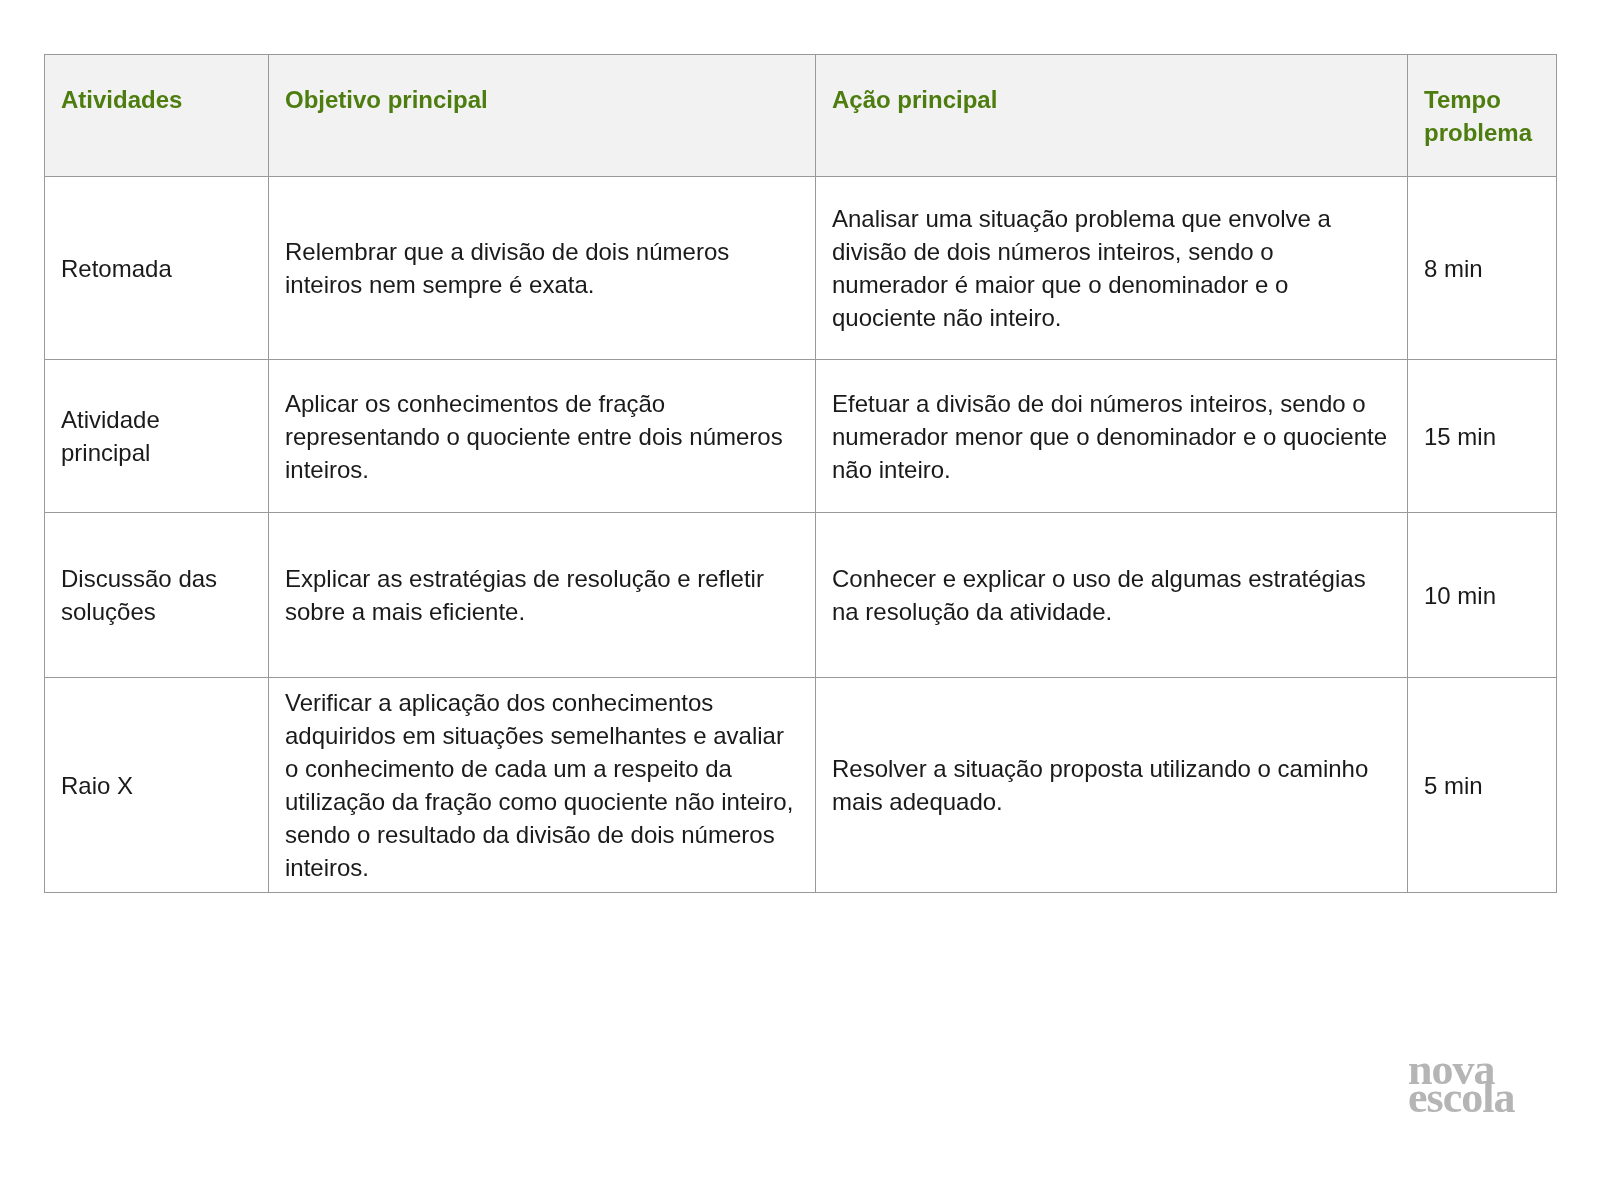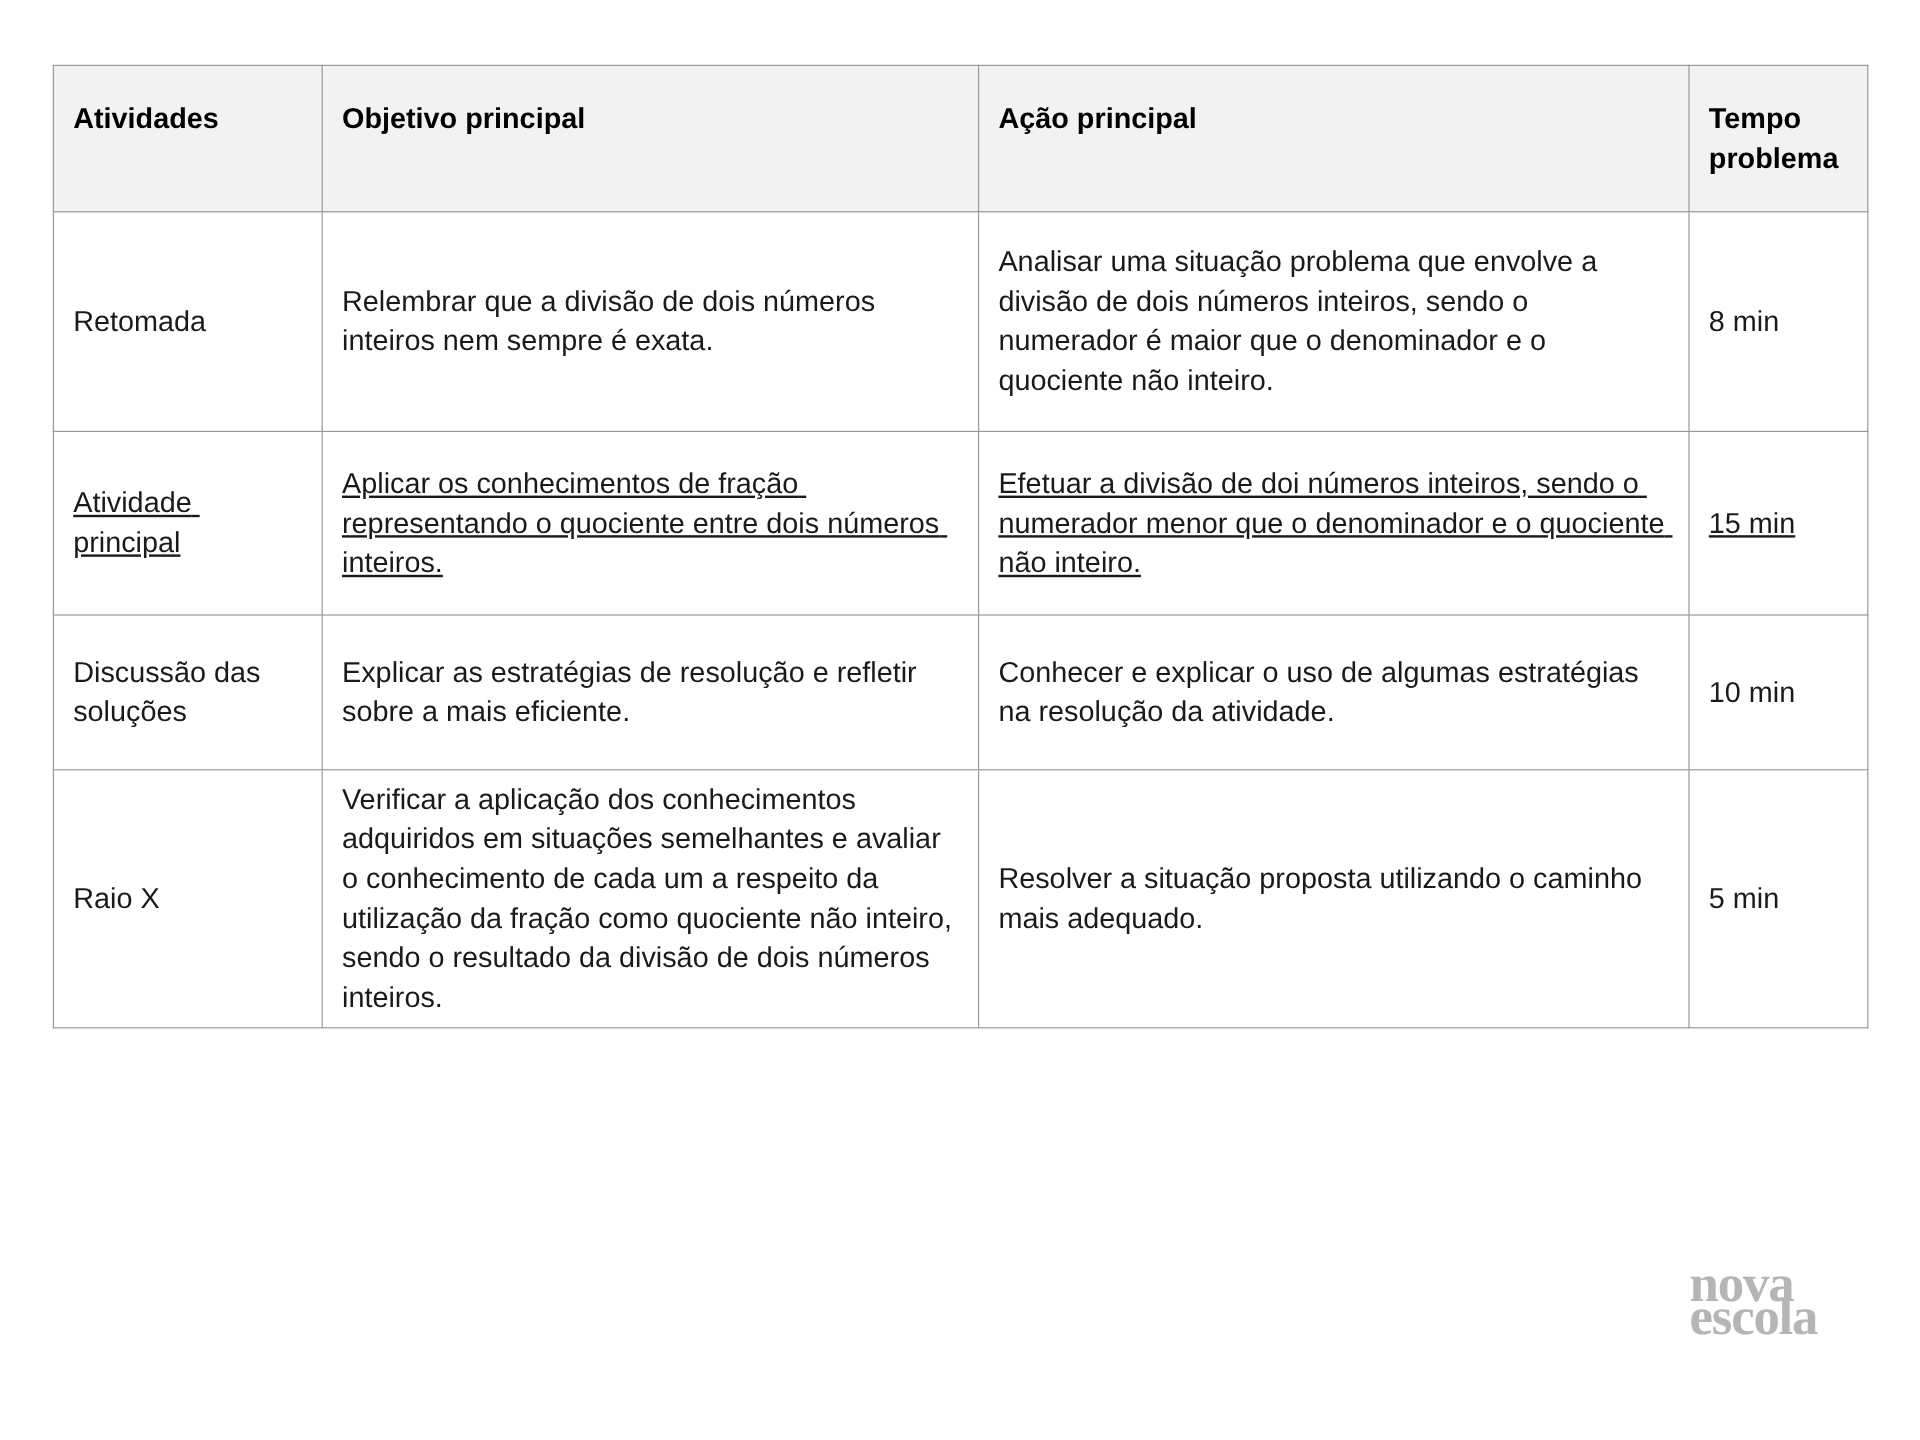--- a/index.html
+++ b/index.html
@@ -39,27 +39,27 @@
     line-height: 33px;
     text-align: left;
     white-space: pre-wrap;
     word-wrap: break-word;
   }
   .lesson-table th {
     background: #f2f2f2;
     font-weight: bold;
     vertical-align: top;
     padding-top: 28px;
-    color: #000000;
+    color: #4d7c0f;
   }
   .lesson-table thead tr { height: 122px; }
   .lesson-table td { vertical-align: middle; font-weight: normal; }
   .lesson-table tbody tr:nth-child(1) { height: 183px; }
-  .lesson-table tbody tr:nth-child(2) { height: 153px; text-decoration: underline; }
-  .lesson-table tbody tr:nth-child(3) { height: 129px; }
+  .lesson-table tbody tr:nth-child(2) { height: 153px; }
+  .lesson-table tbody tr:nth-child(3) { height: 165px; }
   .lesson-table tbody tr:nth-child(4) { height: 140px; }
   .lesson-table tbody tr:nth-child(5) { height: 247px; }
 
   .logo {
     position: absolute;
     left: 1408px;
     top: 1056px;
     font-family: "Liberation Serif", "DejaVu Serif", serif;
     font-weight: bold;
     font-size: 44px;

